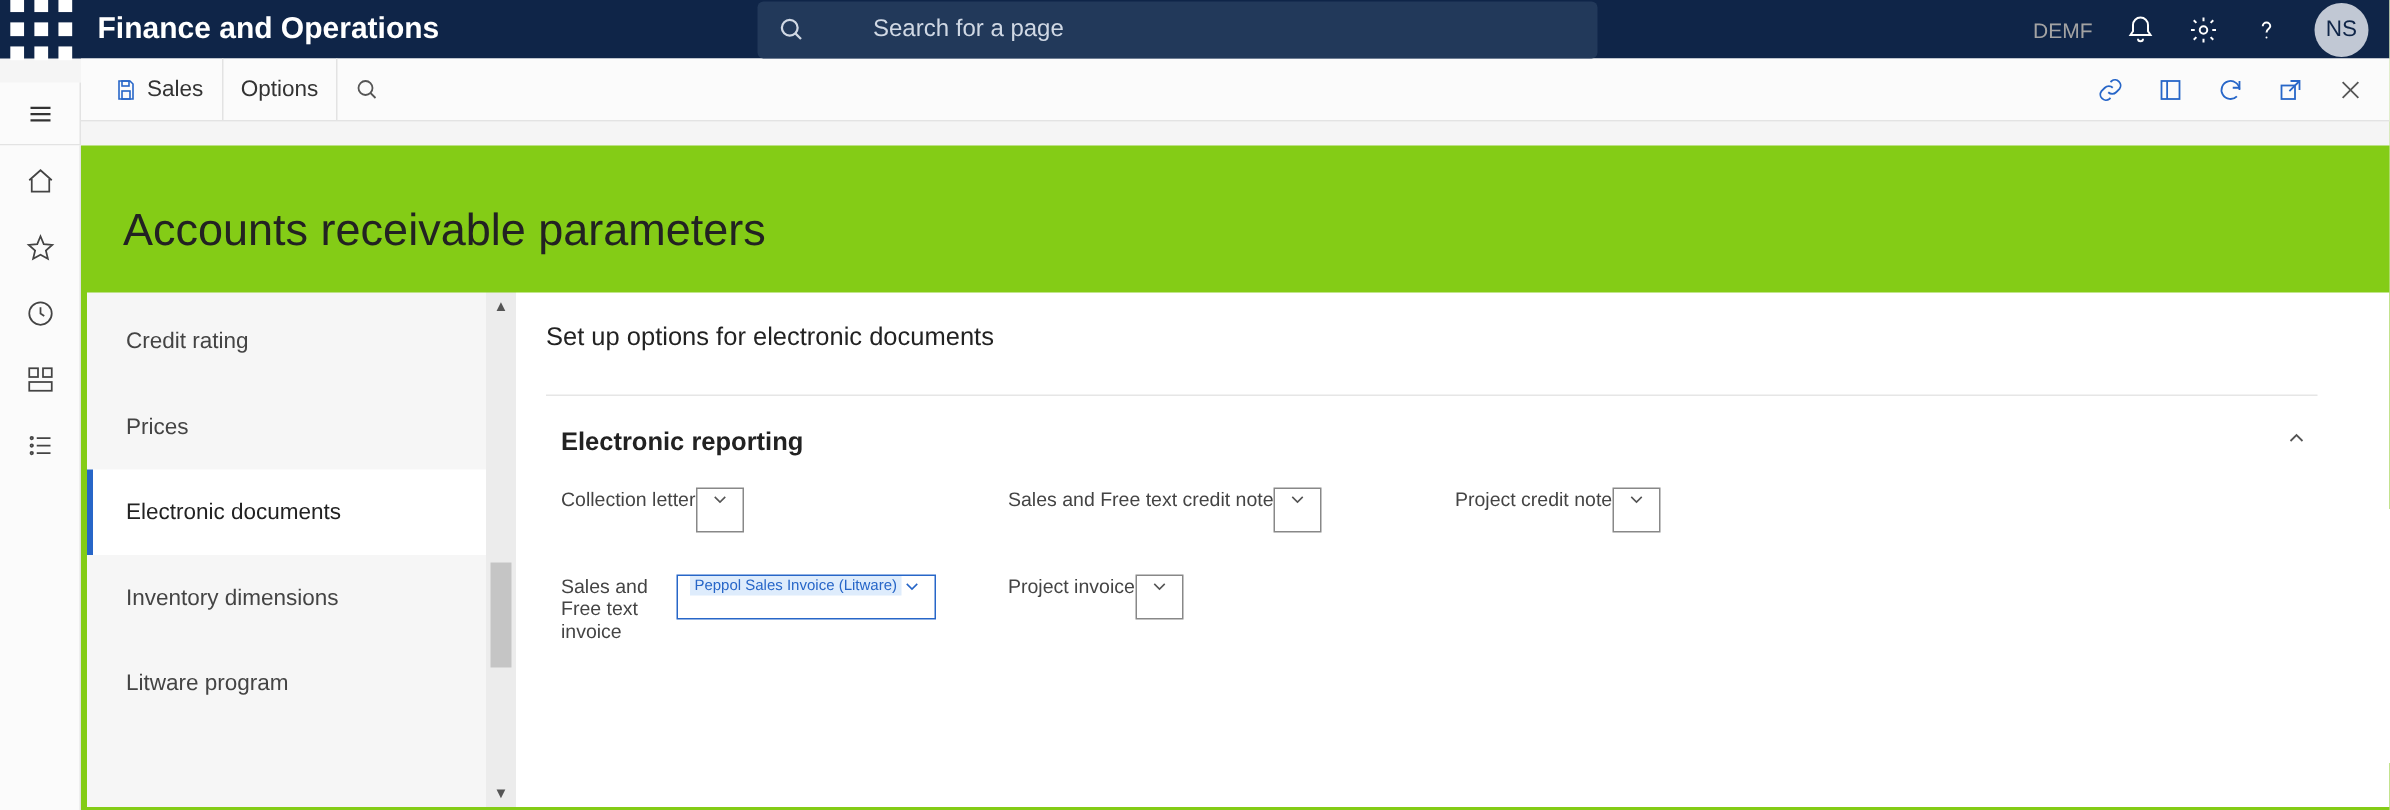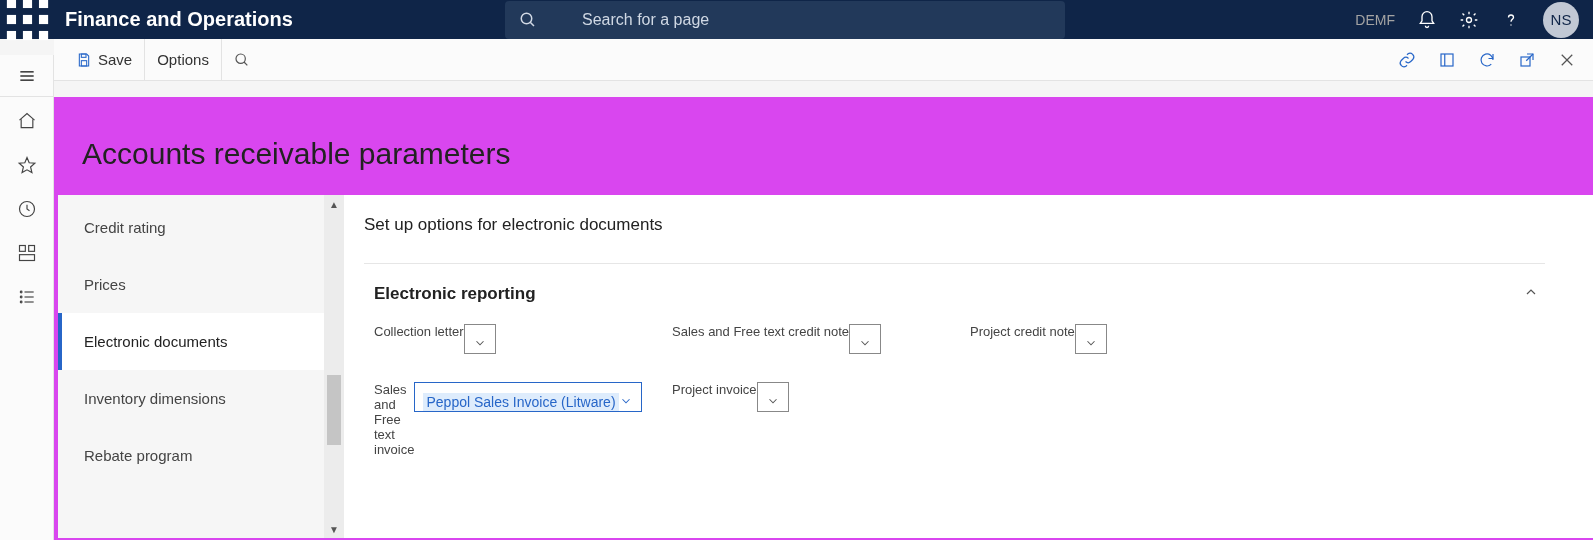--- a/index.html
+++ b/index.html
@@ -120,21 +120,21 @@
     display:flex; flex-direction:column; align-items:center;
     padding-top:14px; gap:24px;
   }
   .leftrail .rail-icn { width:20px; height:20px; cursor:pointer; }
   .leftrail .rail-icn svg { width:20px; height:20px; stroke:#444; fill:none; stroke-width:1.4; }
 
   
   .page {
     position:absolute;
     left:54px; top:97px; right:0; bottom:0;
-    background:#d946ef;
+    background:#84cc16;
     overflow:hidden;
   }
   .page-title {
     font-size: 30px;
     font-weight: 400;
     color:#222;
     padding: 40px 0 24px 28px;
   }
   .content-row {
     display:flex; height: calc(100% - 100px);
@@ -206,22 +206,22 @@
     display:grid;
     grid-template-columns: 250px 250px 250px;
     column-gap: 48px;
     row-gap: 28px;
     padding-left:10px;
   }
   .field { display:flex; flex-direction:row; }
   .field label { font-size:13px; color:#444; margin-bottom:6px; }
   .combo {
     height:30px; border:1px solid #888; background:#fff;
-    display:flex; align-items:flex-end; justify-content:space-between;
-    padding:0 8px; font-size:14px; color:#333; cursor:pointer;
+    display:flex; align-items:flex-start; justify-content:space-between;
+    padding:0 8px; font-size:10px; color:#333; cursor:pointer;
   }
   .combo.active { border:1px solid #2766c8; color:#2766c8; }
   .combo .val { flex:1; overflow:hidden; white-space:nowrap; text-overflow:ellipsis; }
   .combo .val.sel { color:#2766c8; background:#deecfc; padding:1px 3px; }
   .combo .dd svg { width:14px; height:14px; stroke:#555; fill:none; stroke-width:1.8; }
   .combo.active .dd svg { stroke:#2766c8; }
 </style>
 </head>
 <body>
 
@@ -281,21 +281,21 @@
         <line x1="4" y1="17" x2="20" y2="17"></line>
       </svg>
   </div>
 
   <div class="act-btn">
     <svg viewBox="0 0 24 24">
         <path d="M5 3h11l3 3v15H5z"></path>
         <rect x="8" y="3" width="7" height="5"></rect>
         <rect x="8" y="13" width="8" height="8"></rect>
       </svg>
-    <span>Save</span>
+    <span>Sales</span>
   </div>
   <div class="act-btn">
     <span>Options</span>
   </div>
   <div class="act-search">
     <svg viewBox="0 0 24 24">
         <circle cx="10" cy="10" r="7"></circle>
         <line x1="20" y1="20" x2="15" y2="15"></line>
       </svg>
   </div>
@@ -375,21 +375,21 @@
 <div class="page">
   <div class="page-title">Accounts receivable parameters</div>
 
   <div class="content-row">
 
     <div class="sidetabs">
       <div class="tab">Credit rating</div>
       <div class="tab">Prices</div>
       <div class="tab active">Electronic documents</div>
       <div class="tab">Inventory dimensions</div>
-      <div class="tab">Rebate program</div>
+      <div class="tab">Litware program</div>
     </div>
 
     <div class="scrolltrack">
       <div class="arrow up">▲</div>
       <div class="thumb"></div>
       <div class="arrow down">▼</div>
     </div>
 
     <div class="formpanel">
       <div class="form-title">Set up options for electronic documents</div>

